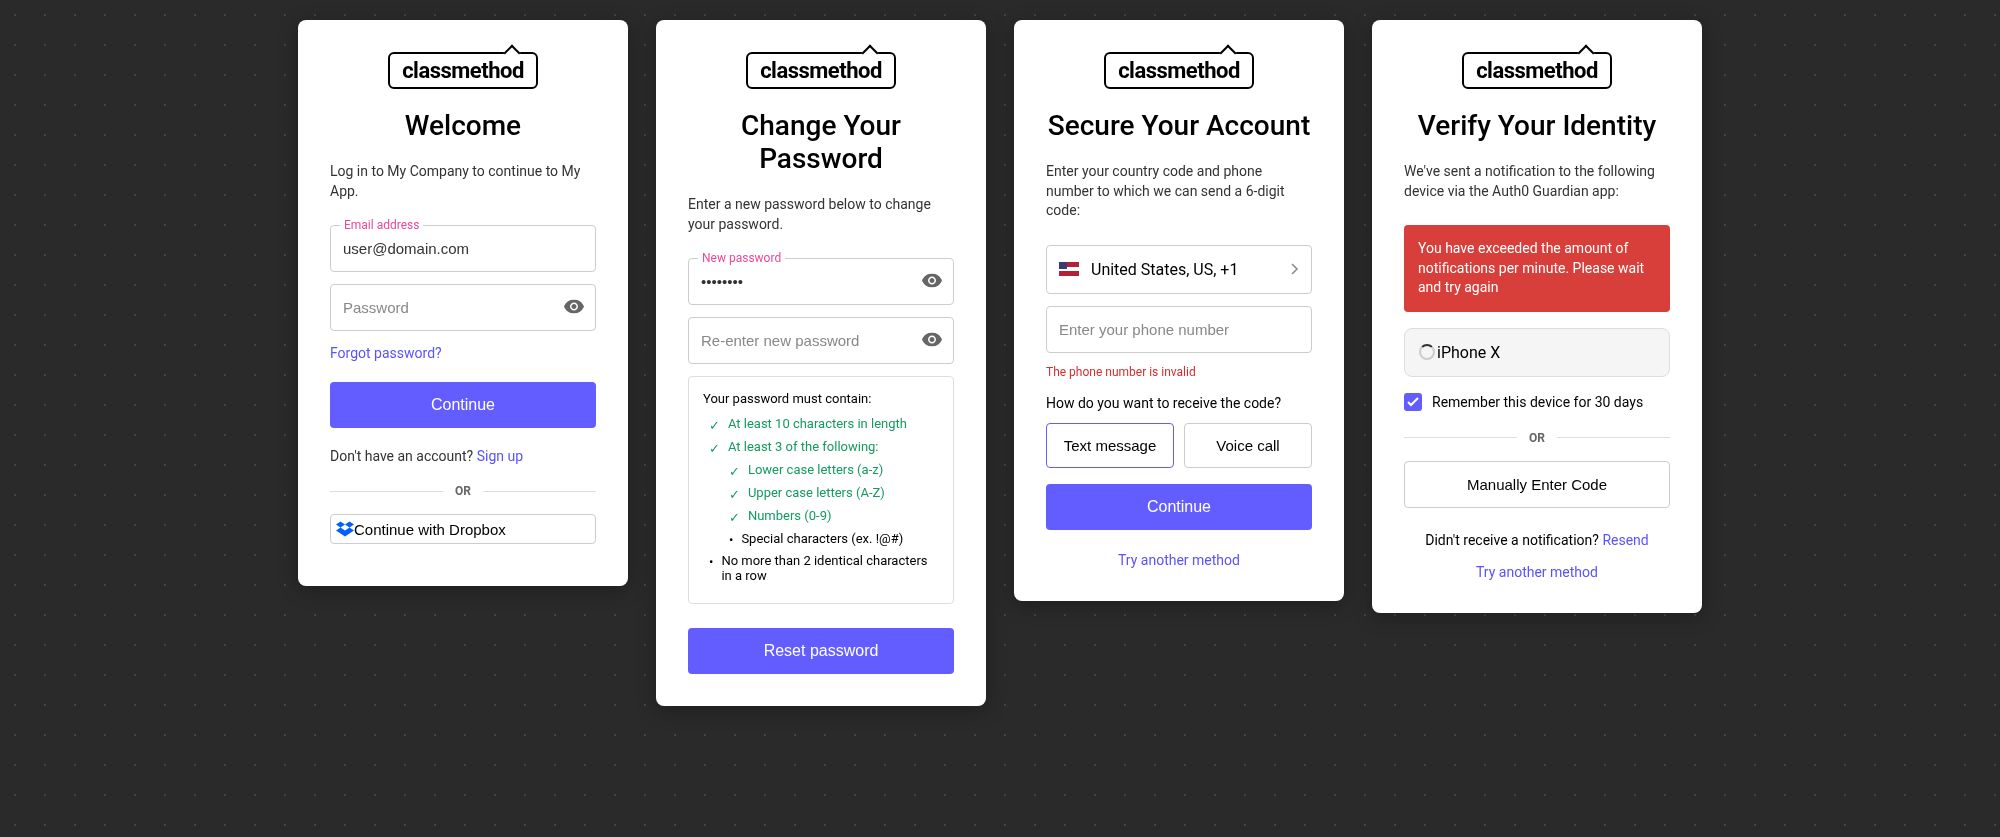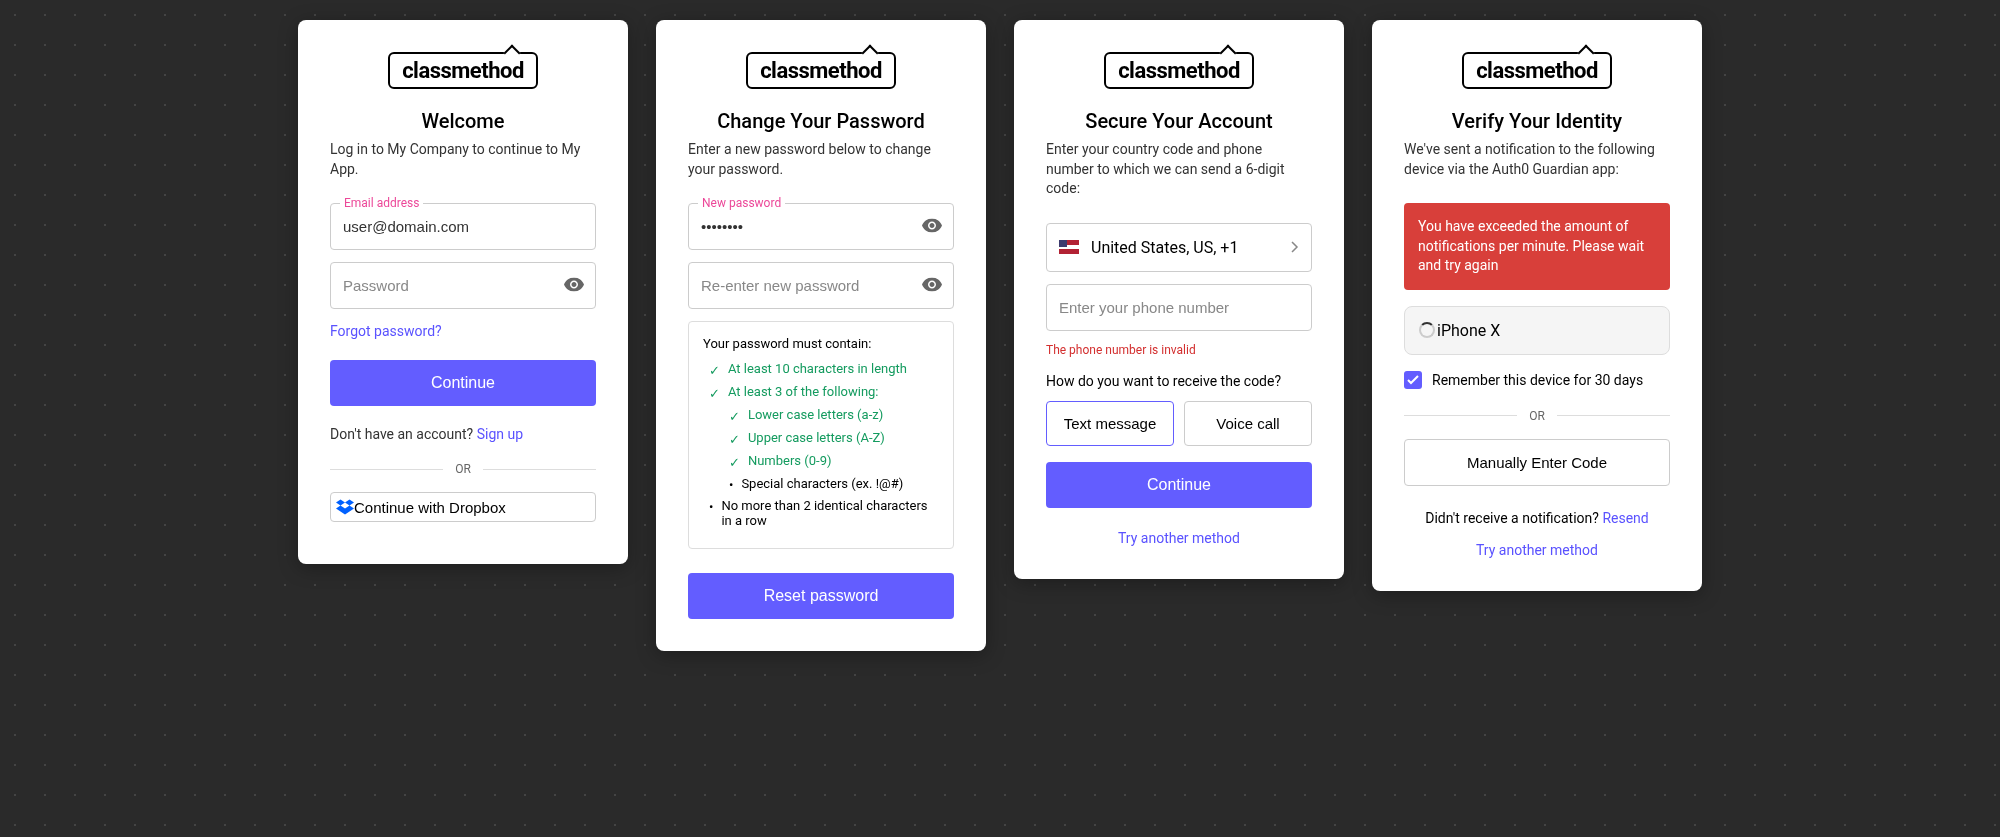--- a/index.html
+++ b/index.html
@@ -43,23 +43,23 @@
       right: 18px;
       width: 10px;
       height: 10px;
       background: #fff;
       border-top: 2.5px solid #000;
       border-right: 2.5px solid #000;
       transform: rotate(-45deg);
     }
     h1 {
       text-align: center;
-      font-size: 20px;
+      font-size: 28px;
       font-weight: 500;
-      margin-bottom: 7px;
+      margin-bottom: 20px;
     }
     .subtitle {
       font-size: 14px;
       color: #333;
       margin-bottom: 24px;
       line-height: 1.4;
     }
     .input-group { position: relative; margin-bottom: 12px; }
     .input {
       width: 100%;
@@ -115,21 +115,21 @@
       margin: 16px 0;
       font-size: 12px;
       color: #666;
     }
     .divider::before, .divider::after {
       content: '';
       flex: 1;
       height: 1px;
       background: #ddd;
     }
-    .divider span { padding: 0 12px; }
+    .divider span { padding: 0 12px; font-weight: bold; }
     .social-btn {
       width: 100%;
       background: #fff;
       border: 1px solid #ccc;
       padding: 5px;
       border-radius: 4px;
       font-size: 15px;
       cursor: pointer;
       display: flex;
       align-items: center;

